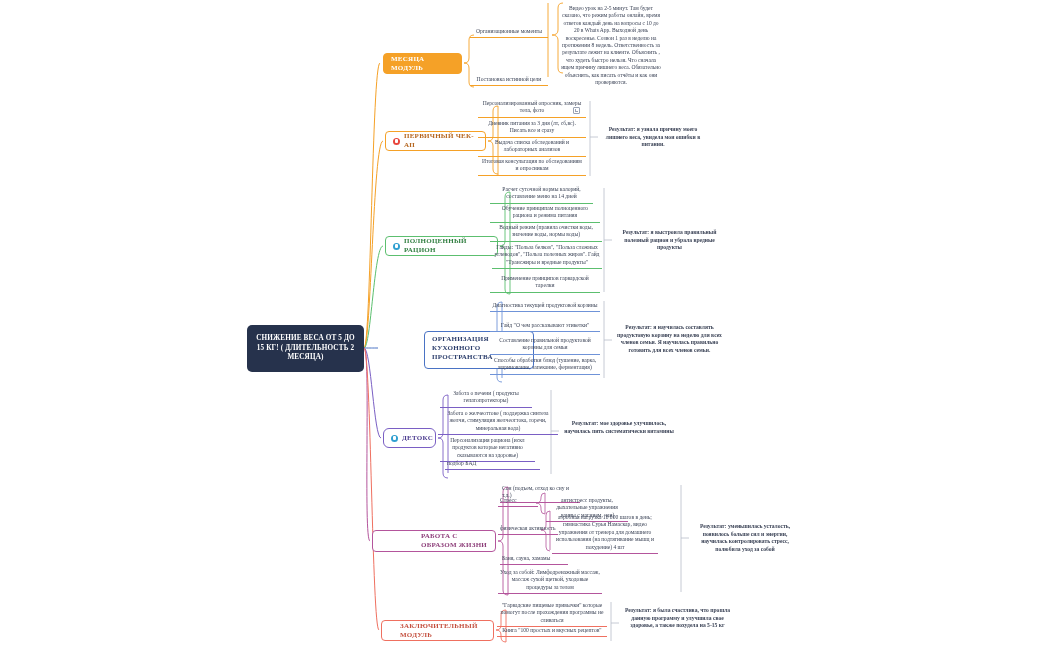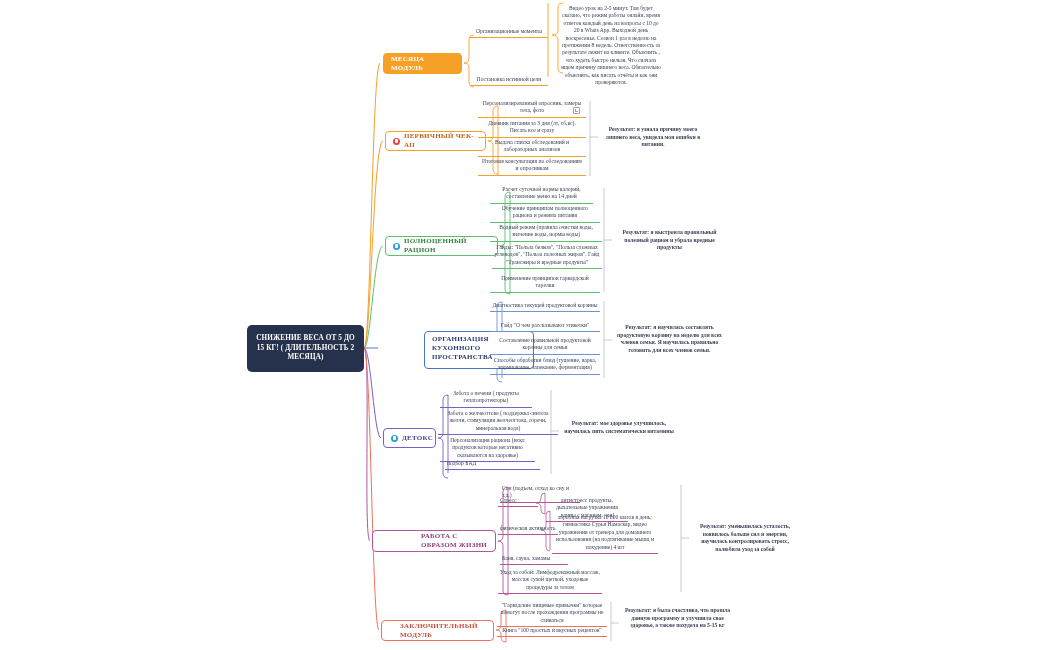--- a/index.html
+++ b/index.html
@@ -49,21 +49,21 @@
   .m-checkup .lbl{color:#b5651d;}
   .m-checkup .ico{background:#e8453c;}
 
   .m-ration{left:385px;top:236px;width:113px;height:20px;border-color:#5cbf6f;}
   .m-ration .lbl{color:#2f7d3f;}
   .m-ration .ico{background:#2f9fd0;}
 
   .m-kitchen{left:380px;top:331px;width:110px;height:38px;border-color:#4a73c4;align-items:flex-start;margin-left:44px;}
   .m-kitchen .lbl{color:#2b3d6b;text-align:left;}
 
-  .m-detox{left:383px;top:428px;width:53px;height:20px;border-color:#7a5fc4;}
+  .m-detox{left:383px;top:428px;width:53px;height:20px;border-color:#7a5fc4;border-radius:6px;}
   .m-detox .lbl{color:#4b3b8f;}
   .m-detox .ico{background:#2f9fd0;}
 
   .m-life{left:372px;top:530px;width:124px;height:22px;border-color:#b4559c;padding-left:48px;}
   .m-life .lbl{color:#8e3f7a;}
 
   .m-final{left:381px;top:620px;width:113px;height:21px;border-color:#ef7060;padding-left:18px;}
   .m-final .lbl{color:#c4503f;}
 
   

